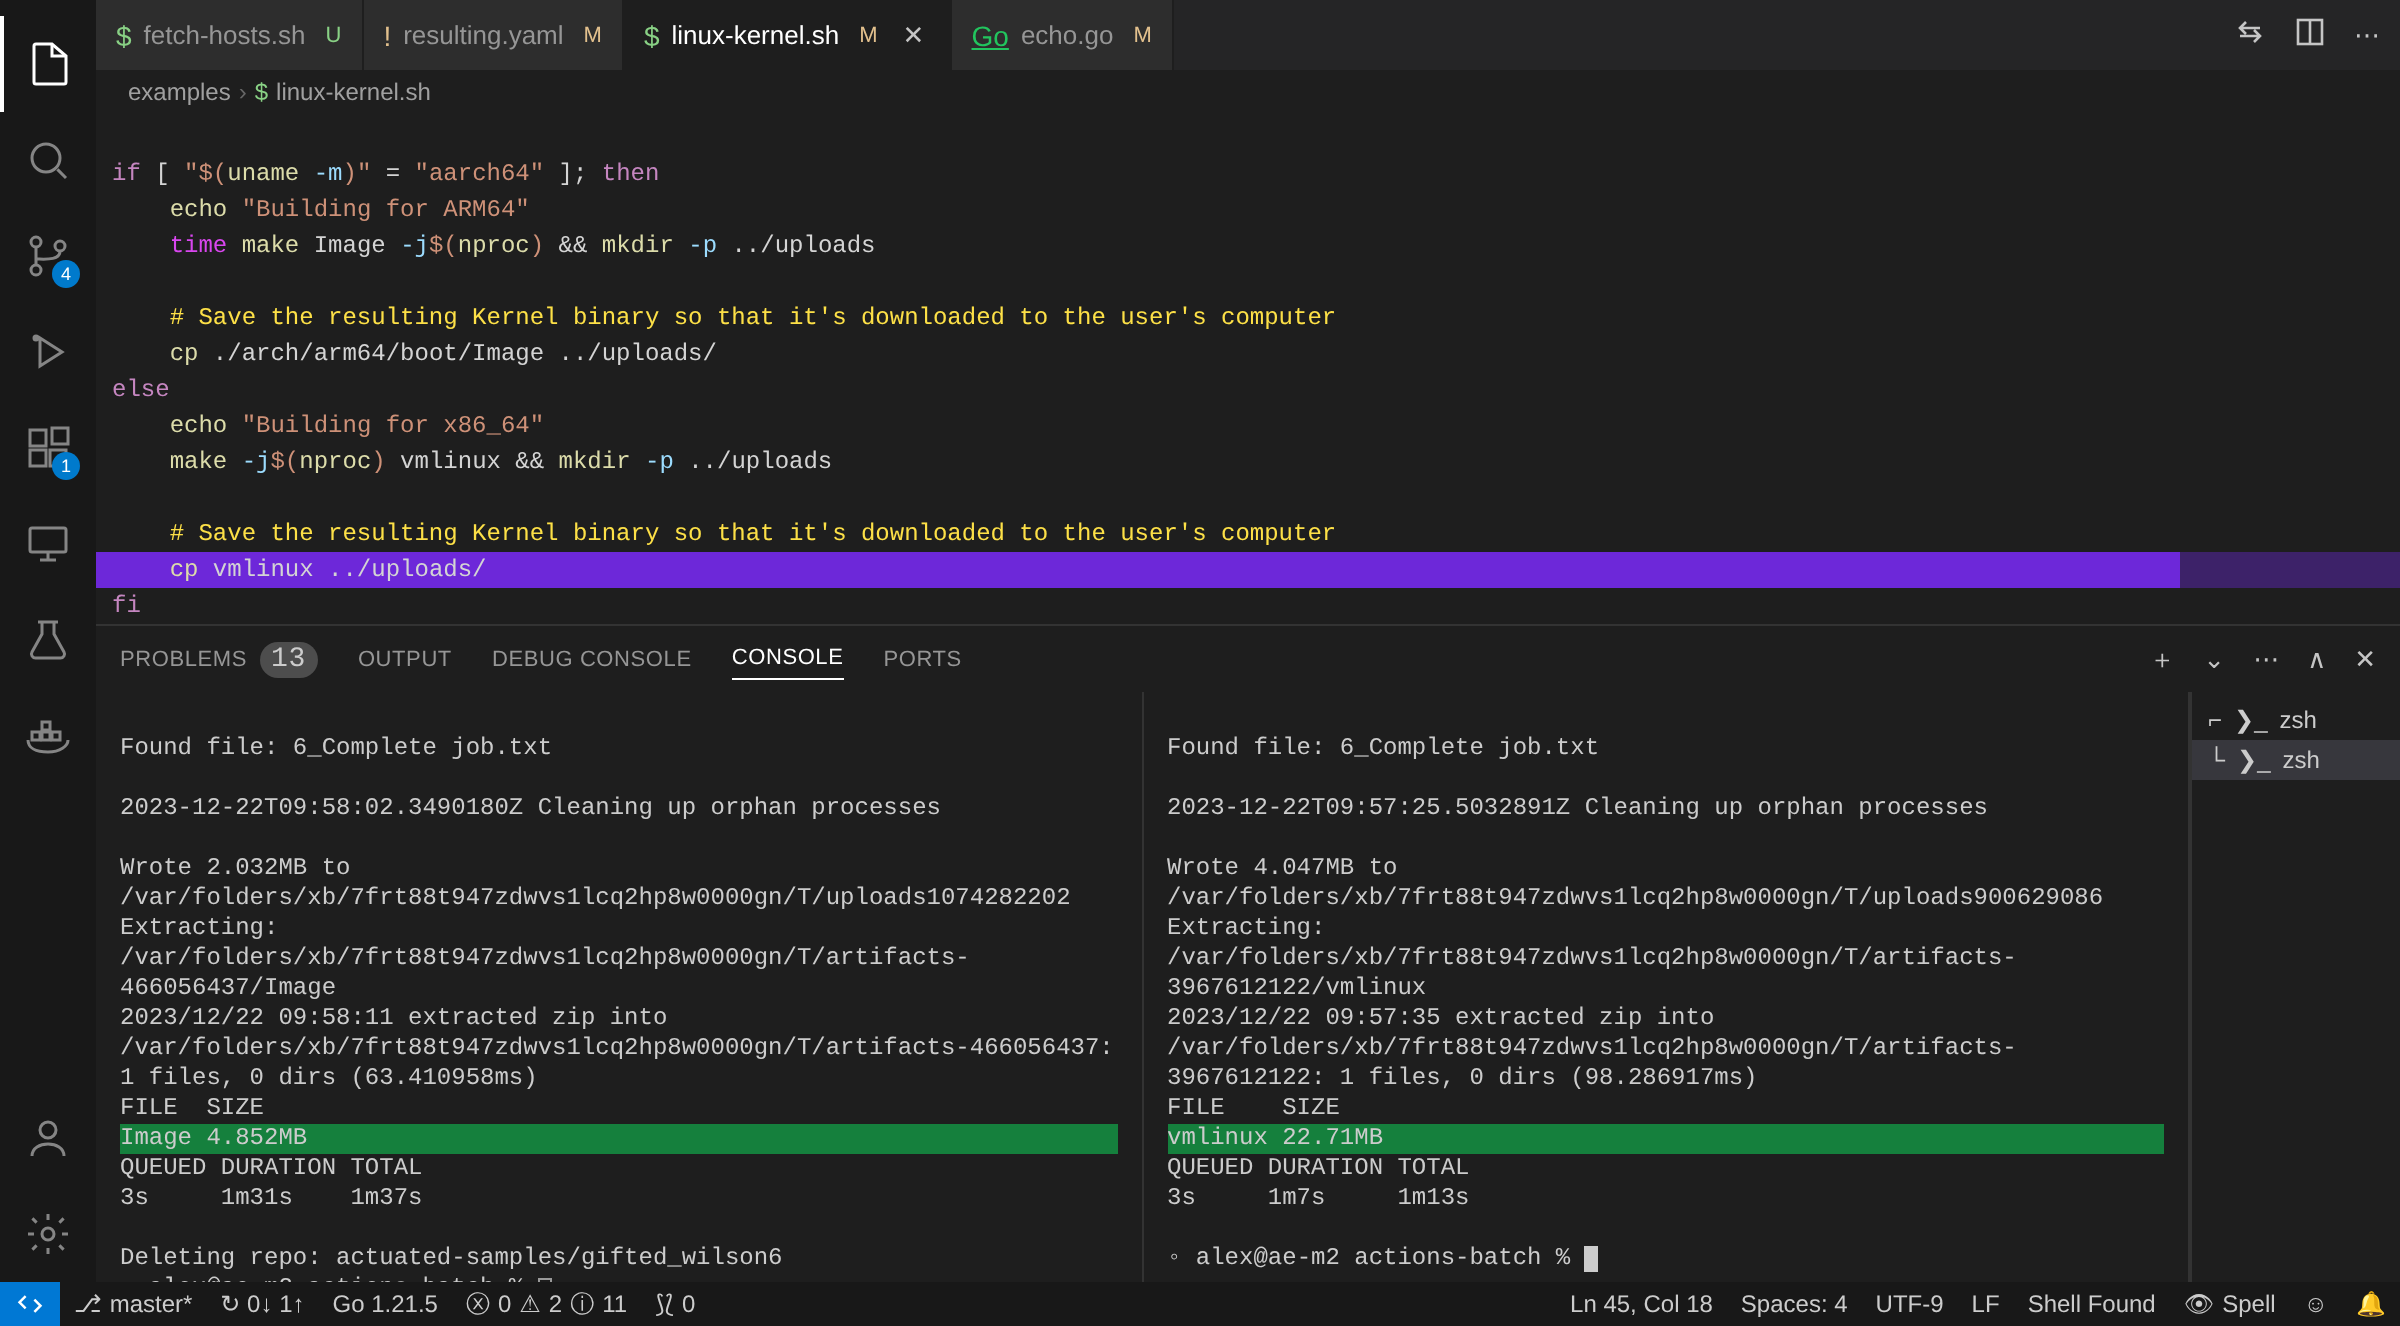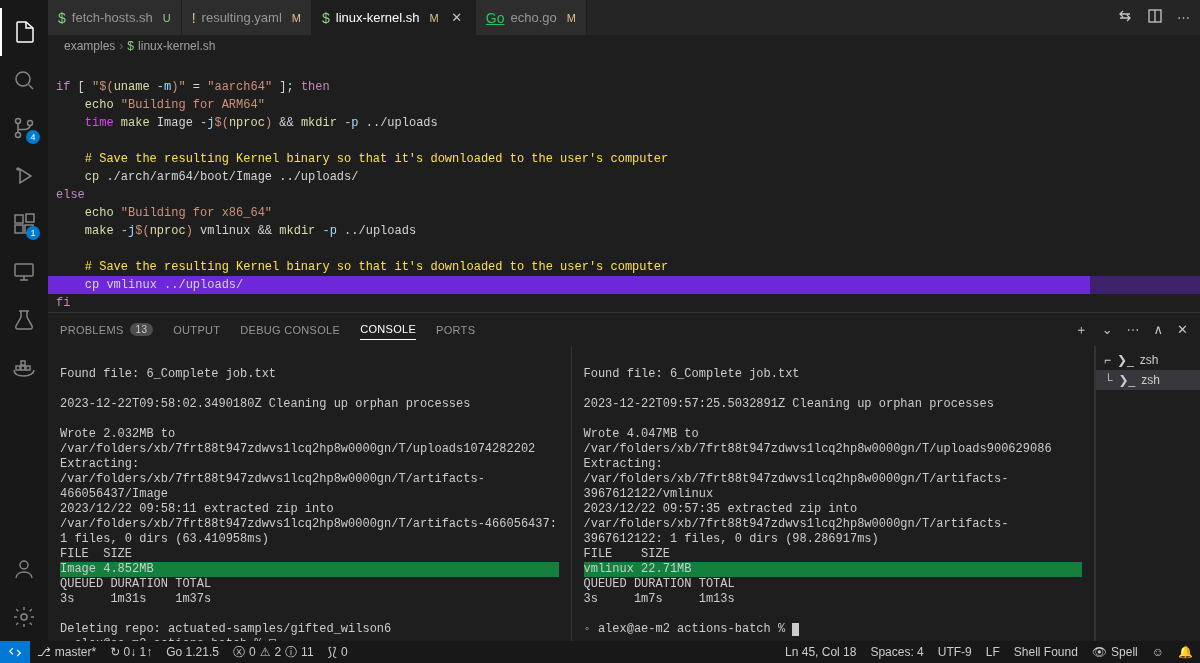--- a/index.html
+++ b/index.html
@@ -203,22 +203,23 @@
   gap: 6px;
 }
 .panel-tab.active {
   color: #ffffff;
   border-bottom: 1px solid #ffffff;
 }
 .panel-badge {
   background: #4d4d4d;
   color: #ccc;
   border-radius: 10px;
-  font-size: 10px;
+  font-size: 14px;
   padding: 1px 6px;
+  font-family: Liberation Mono, monospace;
 }
 .panel-actions {
   margin-left: auto;
   display: flex;
   align-items: center;
   gap: 14px;
   color: #c5c5c5;
 }
 .panel-actions span { cursor: pointer; }
 .terminal-split {

